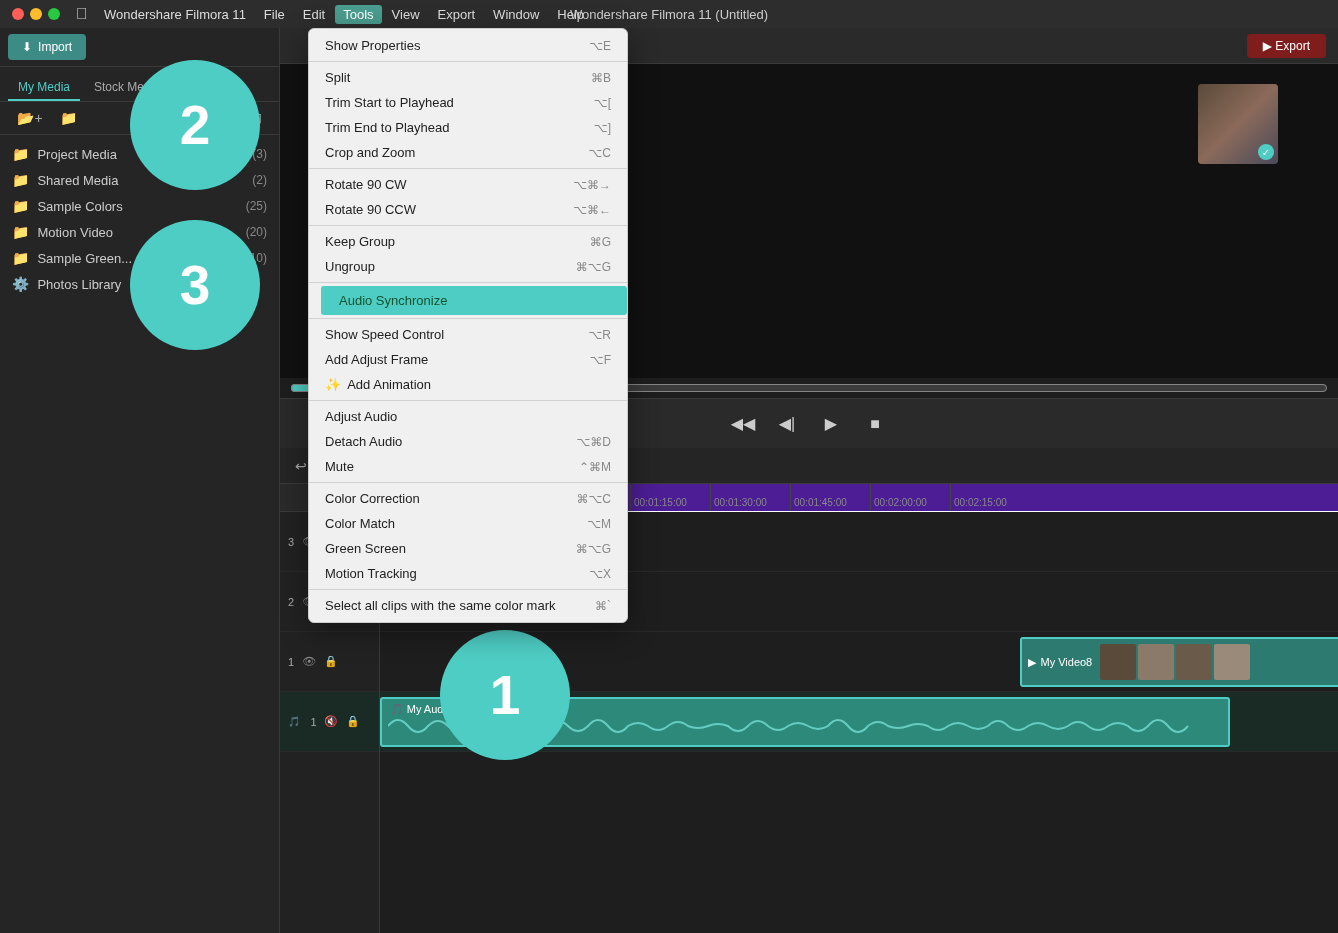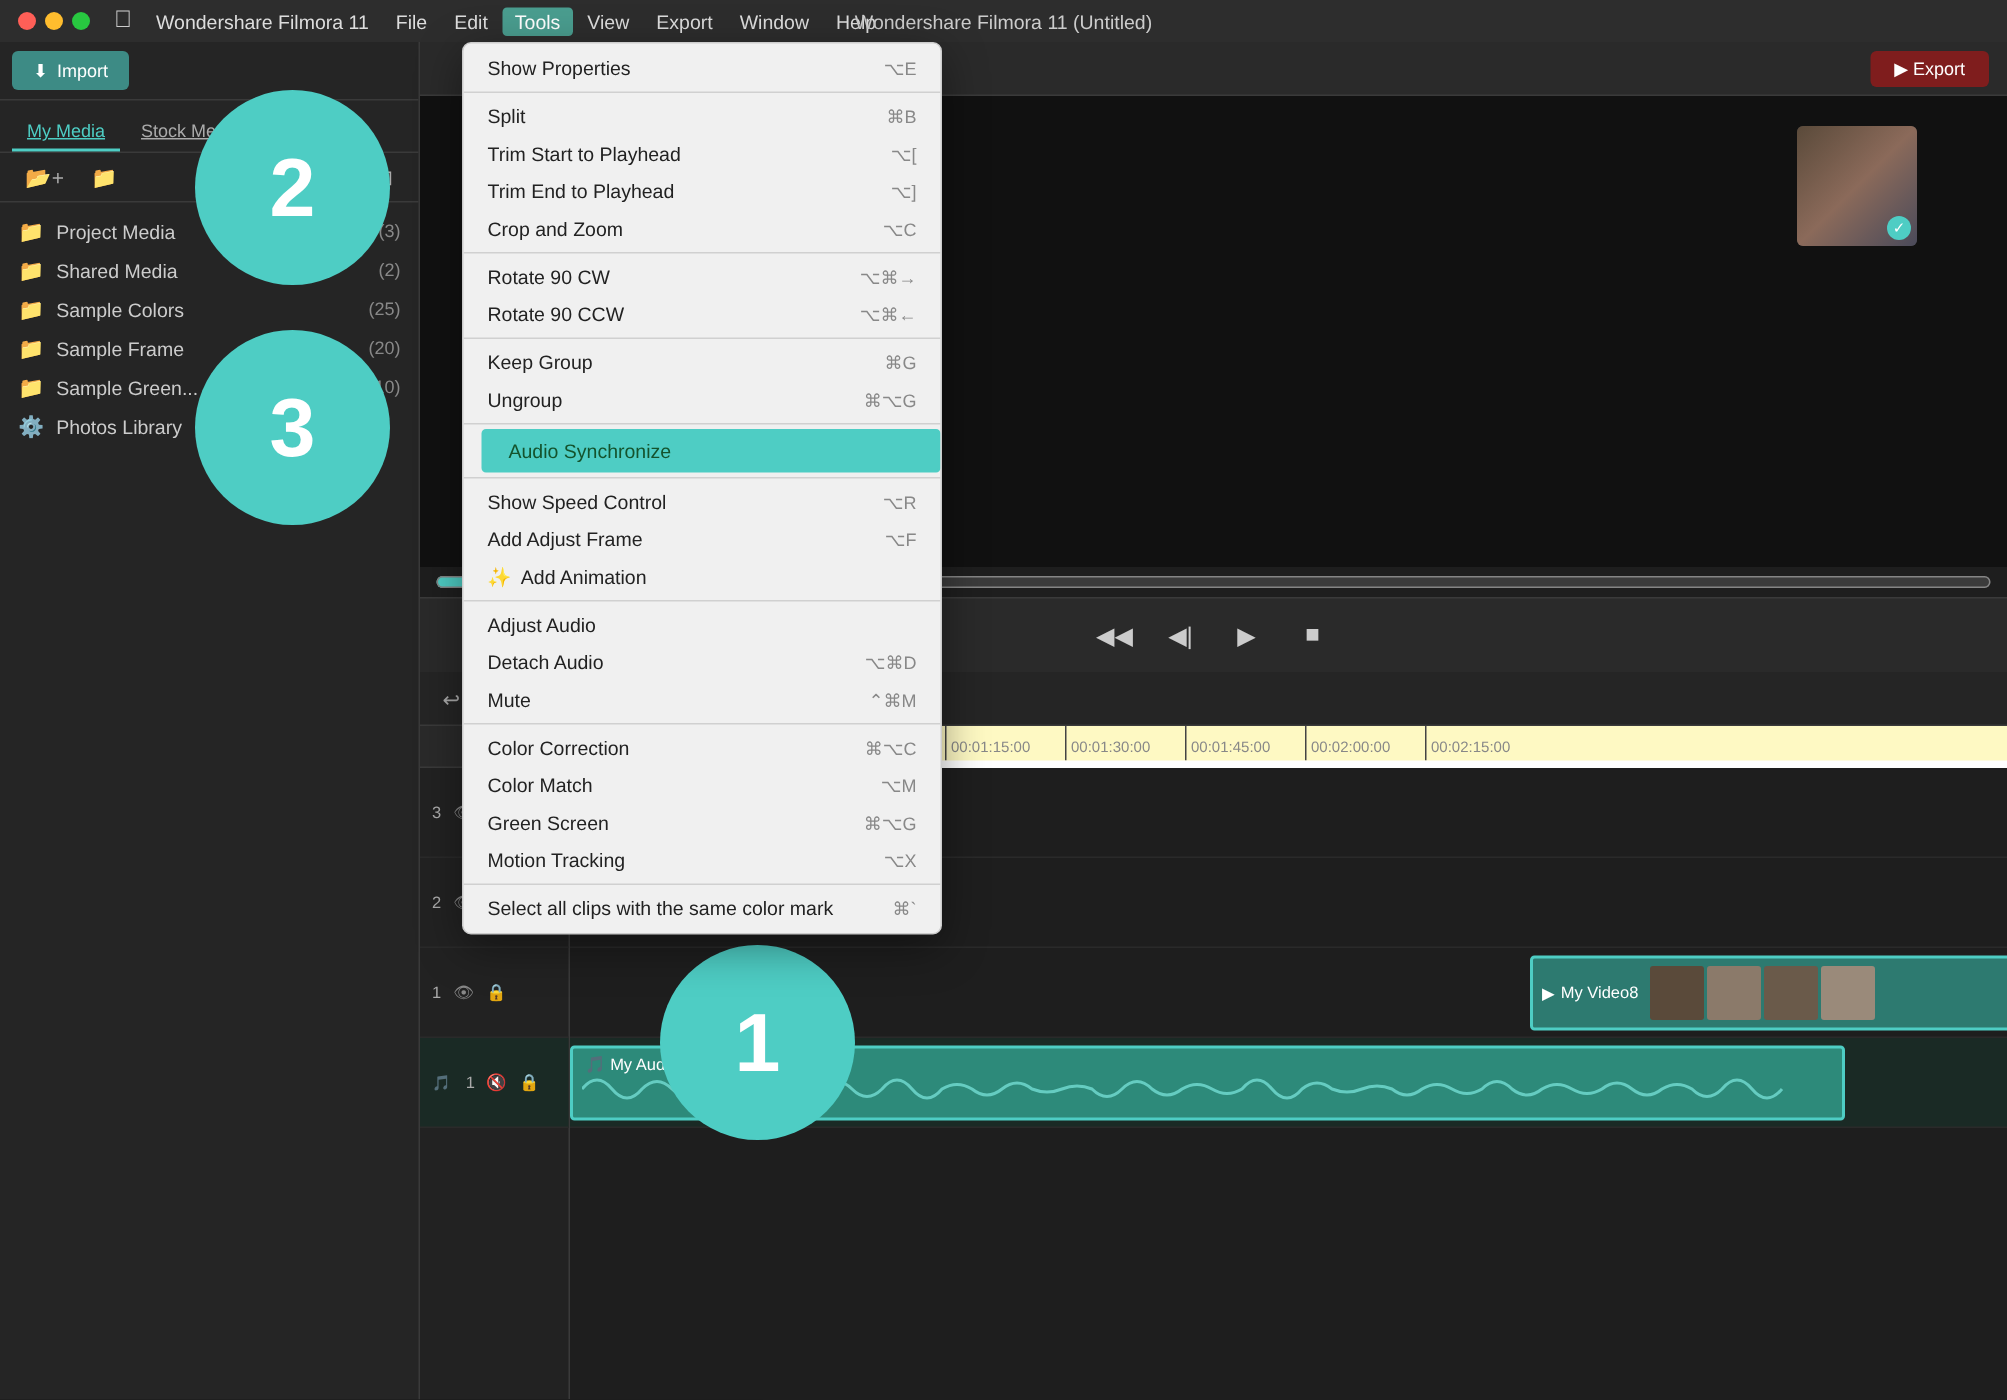--- a/index.html
+++ b/index.html
@@ -87,21 +87,20 @@
       padding: 8px 8px 0;
       gap: 4px;
       border-bottom: 1px solid #3a3a3a;
     }
     .sidebar-tab {
       padding: 5px 10px;
       font-size: 12px;
       color: #aaa;
       cursor: pointer;
       border-bottom: 2px solid transparent;
-      text-decoration: underline;
     }
     .sidebar-tab.active {
       color: #4ecdc4;
       border-bottom: 2px solid #4ecdc4;
     }
     .sidebar-items {
       flex: 1;
       overflow-y: auto;
       padding: 6px 0;
     }
@@ -229,22 +228,22 @@
       display: flex;
       overflow: hidden;
     }
     .track-labels {
       width: 100px;
       background: #222;
       border-right: 1px solid #3a3a3a;
     }
     .ruler-bar {
       height: 28px;
-      background: #fef9c3;
-      border-bottom: 5px solid #ffffff;
+      background: #4c1d95;
+      border-bottom: 1px solid #ffffff;
       display: flex;
       align-items: center;
       overflow: hidden;
       position: relative;
     }
     .ruler-marks {
       display: flex;
       align-items: flex-end;
       height: 100%;
       padding-left: 10px;
@@ -468,21 +467,21 @@
         <span>Shared Media</span>
         <span class="item-count">(2)</span>
       </div>
       <div class="sidebar-item">
         <span class="item-icon">📁</span>
         <span>Sample Colors</span>
         <span class="item-count">(25)</span>
       </div>
       <div class="sidebar-item">
         <span class="item-icon">📁</span>
-        <span>Sample Frame</span>
+        <span>Motion Video</span>
         <span class="item-count">(20)</span>
       </div>
       <div class="sidebar-item">
         <span class="item-icon">📁</span>
         <span>Sample Green...</span>
         <span class="item-count">(10)</span>
       </div>
       <div class="sidebar-item">
         <span class="item-icon">⚙️</span>
         <span>Photos Library</span>

